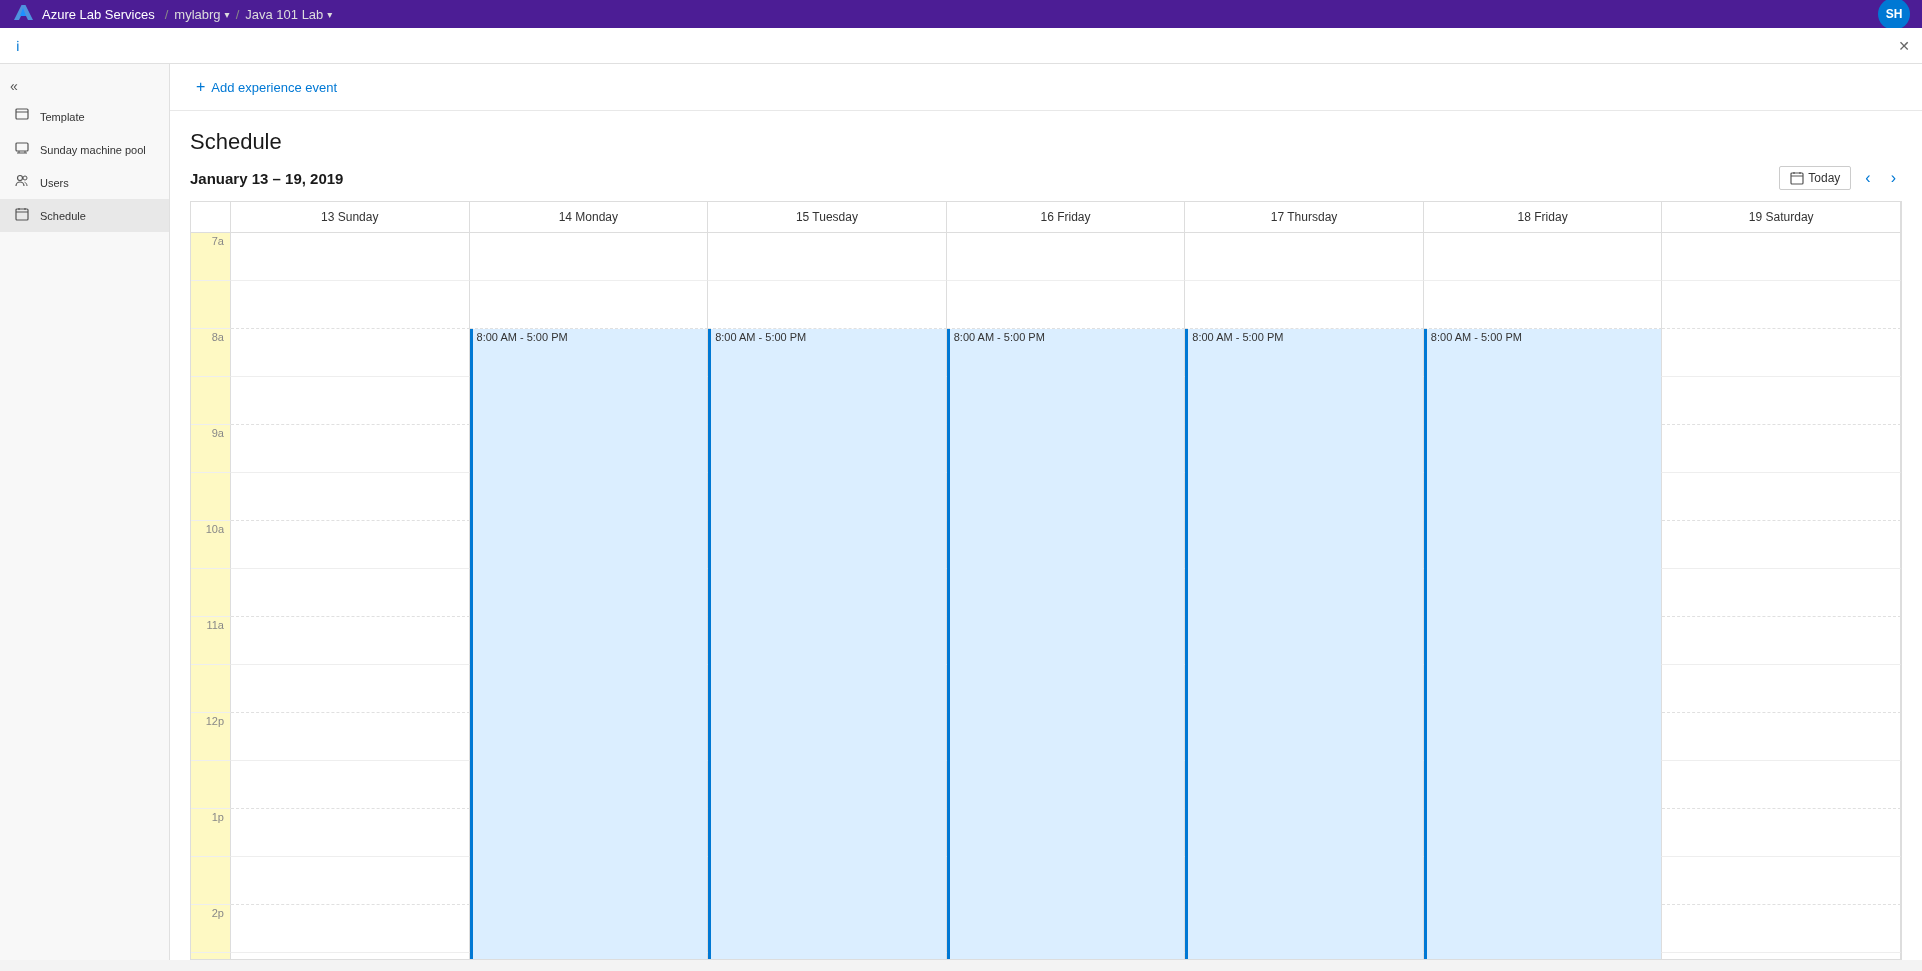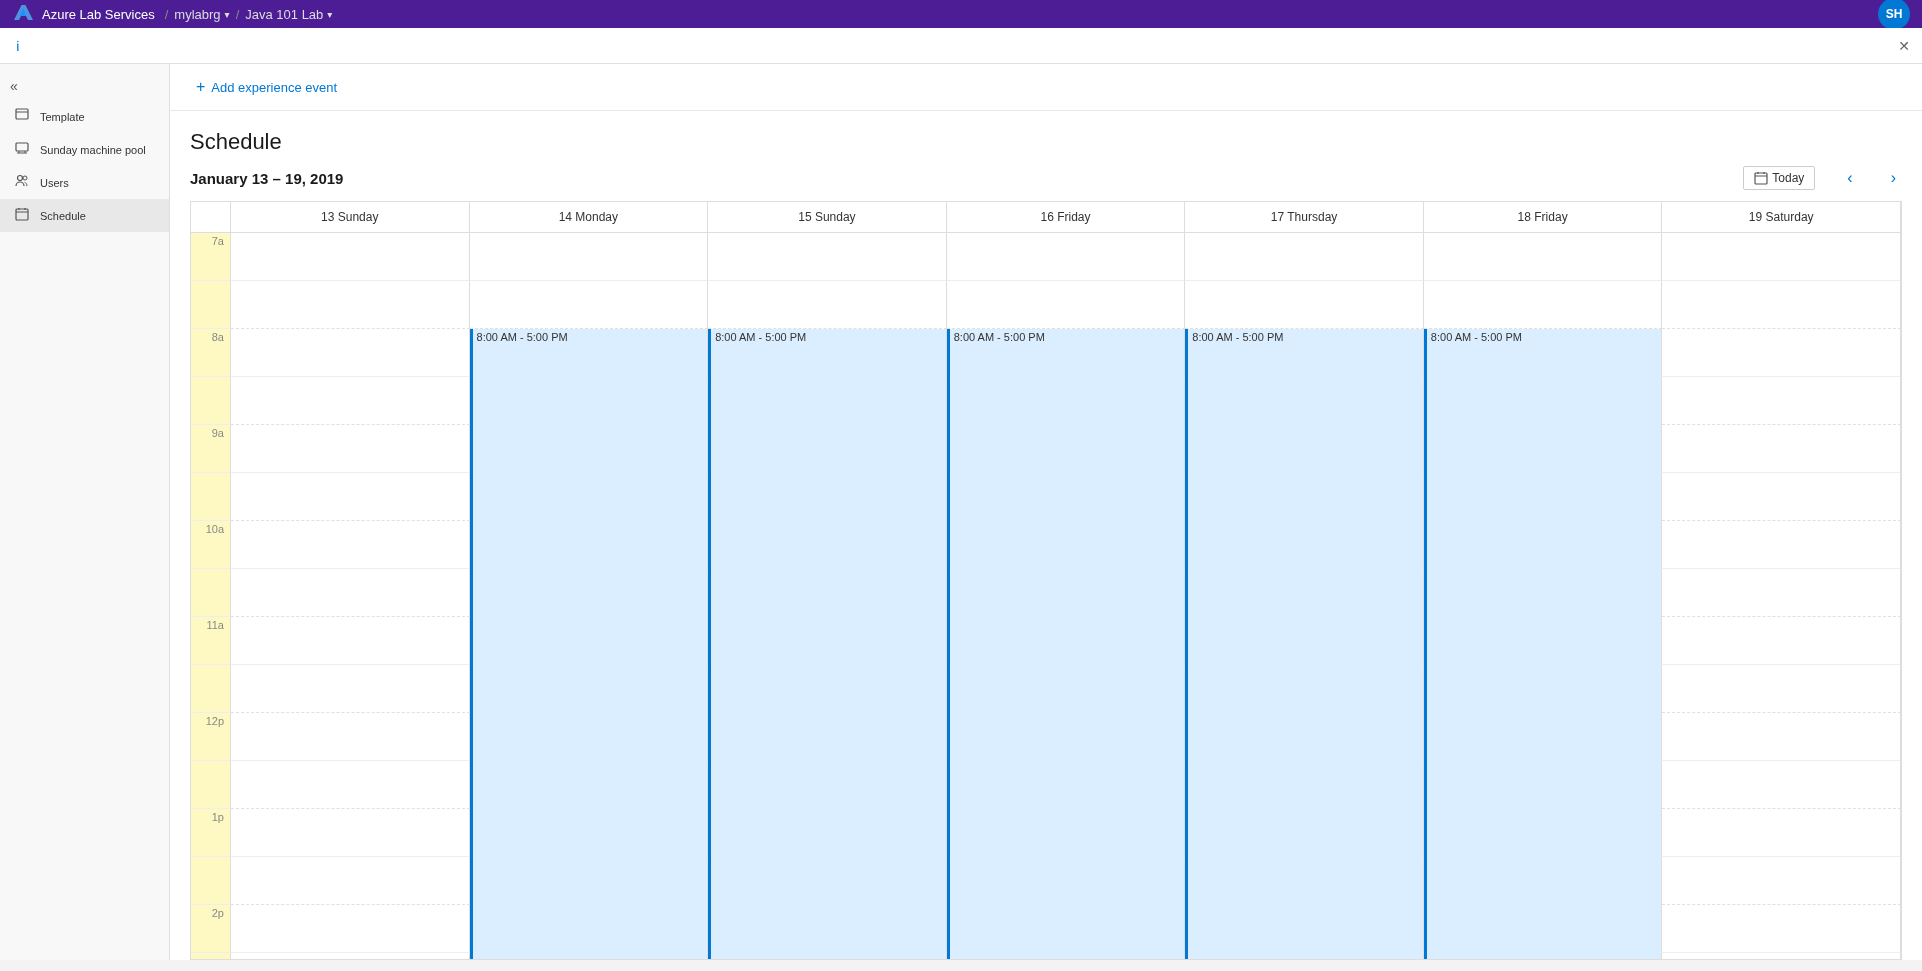--- a/index.html
+++ b/index.html
@@ -118,21 +118,21 @@
       margin: 18px 0 10px;
     }
 
     .calendar-nav {
       display: flex;
       align-items: center;
       justify-content: space-between;
       margin-bottom: 10px;
     }
     .date-range { font-size: 15px; font-weight: 600; color: #1a1a1a; }
-    .nav-controls { display: flex; align-items: center; gap: 26px; }
+    .nav-controls { display: flex; align-items: center; gap: 8px; }
     .today-btn {
       display: flex; align-items: center; gap: 4px;
       border: 1px solid #ccc; background: #fff;
       padding: 4px 10px; font-size: 12px; cursor: pointer;
       border-radius: 2px; color: #333;
     }
     .nav-arrow {
       background: none; border: none; cursor: pointer;
       font-size: 16px; color: #0078d4; padding: 4px 6px;
     }
@@ -327,21 +327,21 @@
           <button class="nav-arrow">›</button>
         </div>
       </div>
 
       <div class="calendar-grid-wrapper">
         <div class="calendar-grid">
 
           <div class="day-header time-header"></div>
           <div class="day-header">13 Sunday</div>
           <div class="day-header">14 Monday</div>
-          <div class="day-header">15 Sunday</div>
+          <div class="day-header">15 Tuesday</div>
           <div class="day-header">16 Friday</div>
           <div class="day-header">17 Thursday</div>
           <div class="day-header">18 Friday</div>
           <div class="day-header">19 Saturday</div>
 
           <div class="time-label">
               <span>7a</span>
             </div>
           <div class="day-cell"></div>
           <div class="day-cell"></div>

